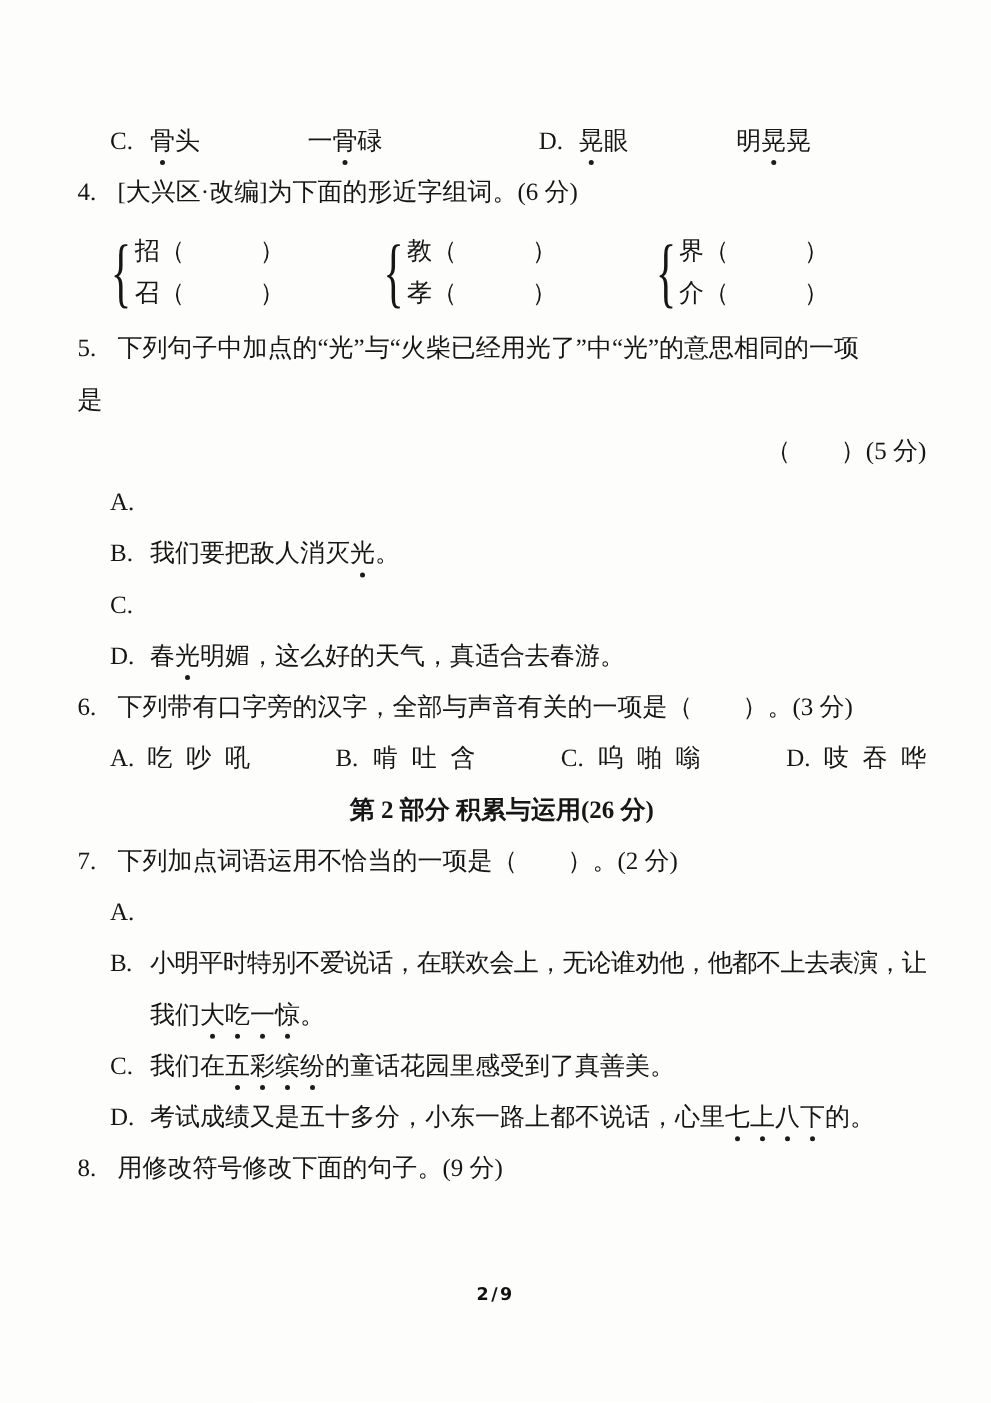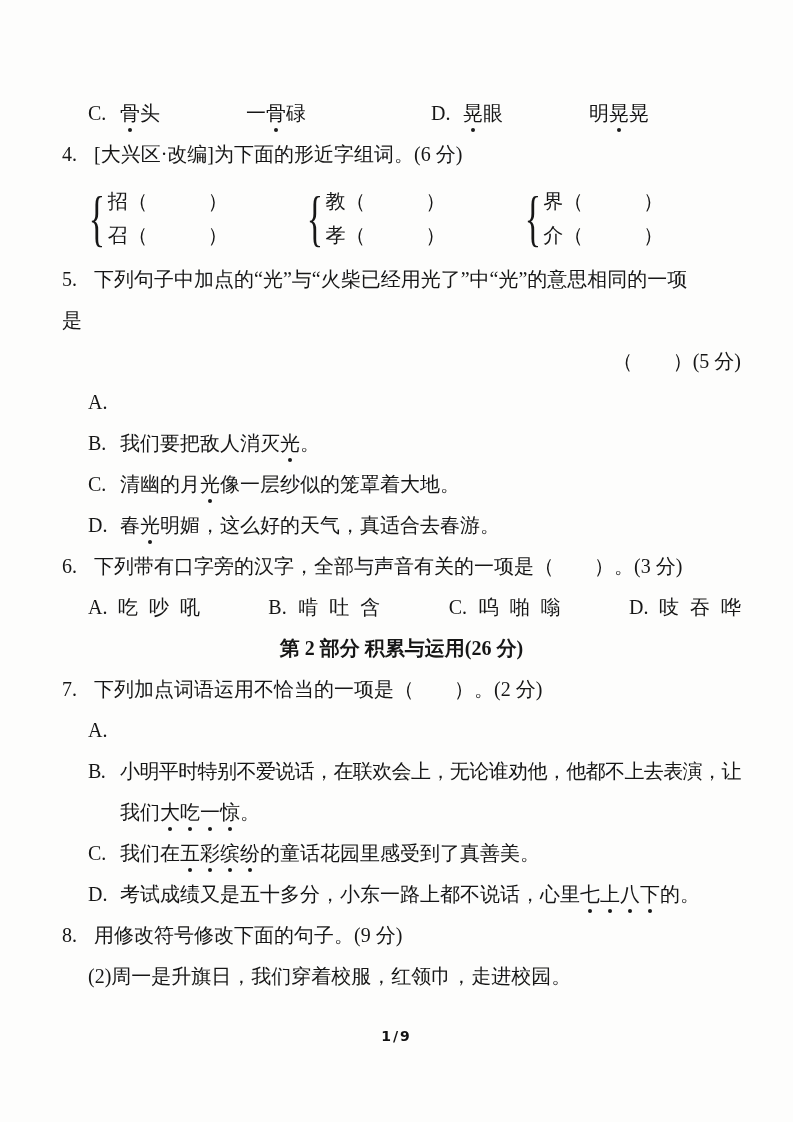--- a/index.html
+++ b/index.html
@@ -108,21 +108,20 @@
   <div class="line answer-right">（　　）(5 分)</div>
   <div class="line flexline opt">
     <span class="opt-label">A.</span>
   </div>
   <div class="line flexline opt">
     <span class="opt-label">B.</span>
     <span>我们要把敌人消灭<span class="dotted">光</span>。</span>
   </div>
   <div class="line flexline opt">
     <span class="opt-label">C.</span>
-    <span>清幽的月<span class="dotted">光</span>像一层纱似的笼罩着大地。</span>
   </div>
   <div class="line flexline opt">
     <span class="opt-label">D.</span>
     <span>春<span class="dotted">光</span>明媚，这么好的天气，真适合去春游。</span>
   </div>
 
   <div class="line flexline">
     <span class="qnum">6.</span>
     <span class="qtitle">下列带有口字旁的汉字，全部与声音有关的一项是（　　）。(3 分)</span>
   </div>
@@ -167,19 +166,16 @@
   </div>
   <div class="line flexline opt">
     <span class="opt-label">D.</span>
     <span>考试成绩又是五十多分，小东一路上都不说话，心里<span class="dotted">七</span><span class="dotted">上</span><span class="dotted">八</span><span class="dotted">下</span>的。</span>
   </div>
 
   <div class="line flexline">
     <span class="qnum">8.</span>
     <span class="qtitle">用修改符号修改下面的句子。(9 分)</span>
   </div>
-  <div class="line opt">
-    <span>(2)</span><span>周一是升旗日，我们穿着校服，红领巾，走进校园。</span>
-  </div>
 
-  <div class="footer">1/9</div>
+  <div class="footer">2/9</div>
 
 </div>
 
 </body></html>

